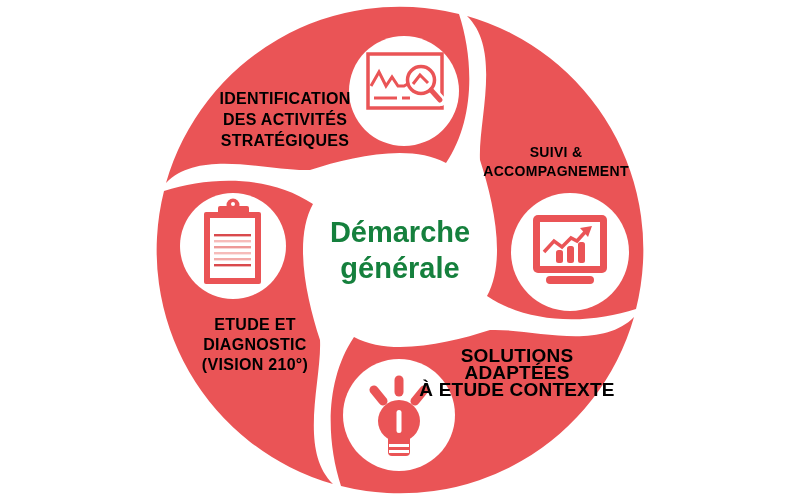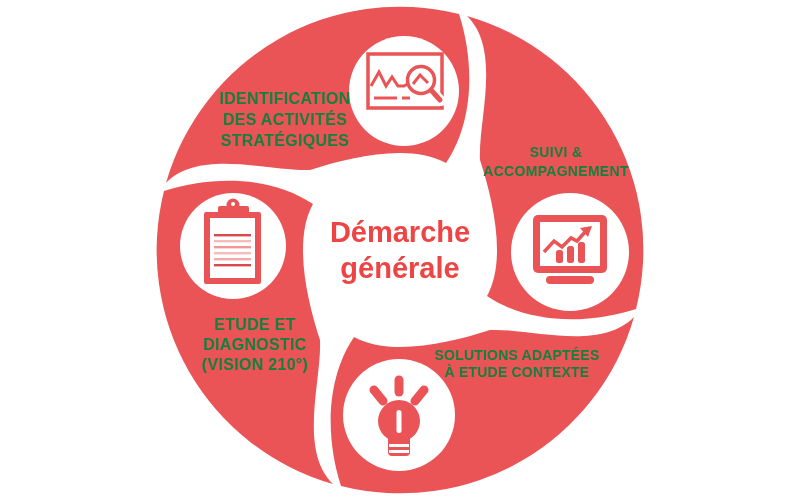--- a/index.html
+++ b/index.html
@@ -2,29 +2,29 @@
 <html><head>
 <meta charset="utf-8">
 <style>
   html,body{margin:0;padding:0;background:#ffffff;}
   #stage{
     position:relative;width:800px;height:501px;overflow:hidden;background:#ffffff;
     font-family:"Liberation Sans",sans-serif;
   }
   #stage svg{position:absolute;left:0;top:0;}
   .seg-label{
-    position:absolute;color:#15803d;font-weight:bold;text-align:center;
+    position:absolute;color:#000000;font-weight:bold;text-align:center;
     letter-spacing:0.3px;line-height:21px;font-size:16px;
   }
   .seg-label span{display:block;}
   #label-suivi{font-size:14px;line-height:19px;}
-  #label-solutions{font-size:14px;line-height:17px;letter-spacing:0.2px;}
+  #label-solutions{font-size:19px;line-height:17px;letter-spacing:0.2px;}
   #title{
     position:absolute;left:310px;top:214px;width:180px;text-align:center;
-    color:#ef4444;font-weight:bold;font-size:29px;line-height:36px;
+    color:#15803d;font-weight:bold;font-size:29px;line-height:36px;
   }
   #title span{display:block;}
 </style>
 </head>
 <body>
 
 <div id="stage">
 
   <svg width="800" height="501" viewBox="0 0 800 501">
     <defs>

